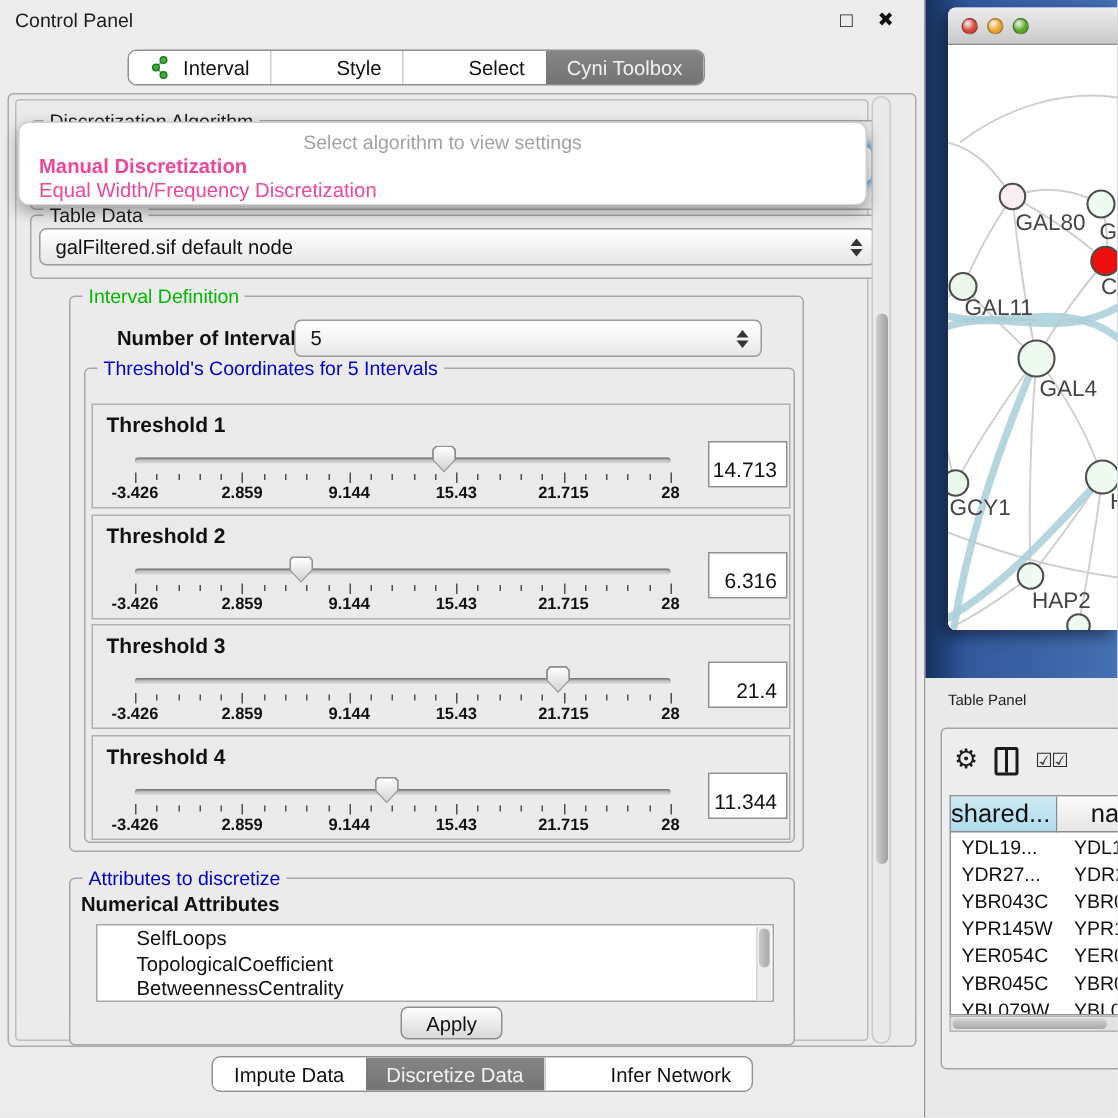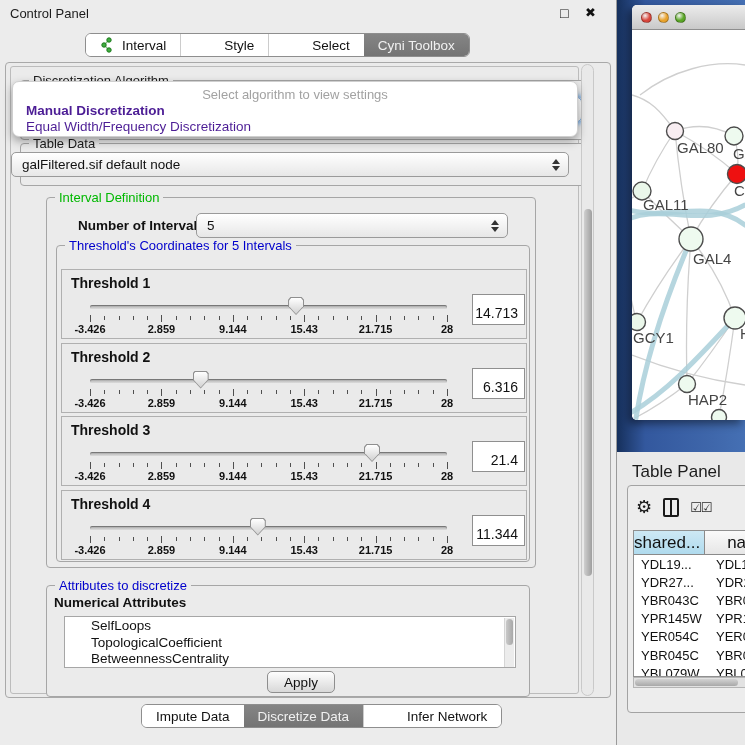--- a/index.html
+++ b/index.html
@@ -37,21 +37,21 @@
   
   .combo { position:absolute; height:25px; border:1px solid #9a9a9a; border-radius:5px; background:linear-gradient(#ffffff,#e7e7e7); display:flex; align-items:center; font-size:13.5px; color:#111; padding-left:10px; }
   .combo .arrows { position:absolute; right:8px; top:0; height:100%; display:flex; flex-direction:column; justify-content:center; gap:2px; }
   .tri-up { width:0; height:0; border-left:4px solid transparent; border-right:4px solid transparent; border-bottom:5px solid #333; }
   .tri-dn { width:0; height:0; border-left:4px solid transparent; border-right:4px solid transparent; border-top:5px solid #333; }
   #algo-combo { left:26px; top:97px; width:556px; border:1px solid #7aa7d8; box-shadow:0 0 5px 2px rgba(92,156,224,.9); }
 
   
   #popup { left:12px; top:81px; width:566px; height:56px; background:#ffffff; border:1px solid #cfcfcf; border-radius:7px; box-shadow:0 4px 10px rgba(0,0,0,.35); z-index:50;text-decoration:underline; }
   #popup-hint { top:5px; width:100%; text-align:center; font-size:13px; color:#a2a2a2; }
-  .popup-item { left:13px; font-size:13.5px; color:#4c1d95; white-space:nowrap; }
+  .popup-item { left:13px; font-size:13.5px; color:#ec4899; white-space:nowrap; }
   #popup-item-0 { top:21px; font-weight:bold; }
   #popup-item-1 { top:37px; }
 
   
   .thr-panel { position:absolute; left:4px; width:466px; height:70px; border:1px solid #b0b0b0; background:#eaeaea; }
   .thr-label { position:absolute; left:9px; top:5px; font-size:14px; font-weight:bold; color:#111; }
   .thr-track { position:absolute; left:28px; top:35px; width:357px; height:4px; border-radius:2px; background:linear-gradient(#a8a8a8,#dcdcdc); box-shadow:inset 0 1px 1px rgba(0,0,0,.35); }
   .thr-thumb-o { position:absolute; top:27px; width:16px; height:18px; background:#8f8f8f; clip-path:polygon(15% 0,85% 0,100% 15%,100% 52%,50% 100%,0 52%,0 15%); }
   .thr-thumb-i { position:absolute; left:1px; top:1px; width:14px; height:16px; background:linear-gradient(#ffffff,#d0d0d0); clip-path:polygon(15% 0,85% 0,100% 15%,100% 52%,50% 100%,0 52%,0 15%); }
   .tick { position:absolute; width:1px; background:#4f4f4f; }
@@ -73,21 +73,21 @@
 
   
   #desktop { left:617px; top:0; width:128px; height:452px; background:linear-gradient(to right,#16305c,#33589e 22%,#3f67ab 75%,#4570b4); }
   #net-window { left:632px; top:5px; width:113px; height:415px; border-radius:5px 0 0 5px; box-shadow:-4px 4px 9px rgba(0,0,0,.45); overflow:hidden; background:#fff; }
   #net-titlebar { left:0; top:0; width:100%; height:25px; background:linear-gradient(#ececec,#c9c9c9); border-bottom:1px solid #8e8e8e; display:flex; align-items:center; padding-left:9px; gap:6px; }
   .tl { width:11px; height:11px; border-radius:50%; border:1px solid rgba(0,0,0,.28); }
   #net-canvas { left:0; top:25px; width:113px; height:390px; background:#fff; overflow:hidden; }
 
   
   #table-panel { left:617px; top:452px; width:128px; height:293px; background:#e9e9e9; }
-  #tp-title { left:15px; top:10px; font-size:17px; color:#1c1c1c; }
+  #tp-title { left:15px; top:10px; font-size:10px; color:#1c1c1c; }
   #tp-inner { left:10px; top:33px; width:125px; height:228px; border:1px solid #a3a3a3; border-radius:4px; background:#ededed; }
   #tp-toolbar { left:8px; top:10px; height:22px; display:flex; align-items:center; gap:11px; }
   #gear-icon { font-family:"DejaVu Sans",sans-serif; font-size:18px; color:#1a1a1a; line-height:20px; }
   #split-icon { width:16px; height:19px; border:2px solid #1a1a1a; border-radius:2px; position:relative; }
   #split-icon::after { content:""; position:absolute; left:5px; top:0; width:2px; height:15px; background:#1a1a1a; }
   .chk-icon { font-family:"DejaVu Sans",sans-serif; font-size:13px; color:#2a2a2a; letter-spacing:-1px; }
   #tp-table { left:5px; top:44px; width:120px; height:147px; background:#fff; border:1px solid #909090; border-right:none; overflow:hidden; }
   .tp-header { display:flex; height:24px; }
   .tp-hcell { border-right:1px solid #8a8a8a; border-bottom:1px solid #8a8a8a; font-size:17px; color:#111; display:flex; align-items:center; }
   .tp-hcell.sel { width:75px; background:linear-gradient(#cde8f4,#b0dbee); justify-content:flex-end; padding-right:4px; }
@@ -135,21 +135,21 @@
   <div class="abs" id="inner-panel"></div>
 
   <div class="group" id="algo-group" style="left:20px; top:80px; width:574px; height:60px;">
     <span class="group-title gt-black">Discretization Algorithm</span>
   </div>
   <div class="abs combo" id="algo-combo"></div>
 
   <div class="group" id="tabledata-group" style="left:20px; top:143px; width:574px; height:43px;">
     <span class="group-title gt-black">Table Data</span>
   </div>
-  <div class="abs combo" id="tabledata-combo" style="left:11px; top:152px; width:558px;">
+  <div class="abs combo" id="tabledata-combo" style="left:26px; top:152px; width:558px;">
     <span>galFiltered.sif default node</span>
     <span class="arrows">
         <span class="tri-up"></span>
         <span class="tri-dn"></span>
       </span>
   </div>
 
   <div class="group" id="interval-group" style="left:46px; top:197px; width:490px; height:371px;">
     <span class="group-title gt-green">Interval Definition</span>
   </div>

